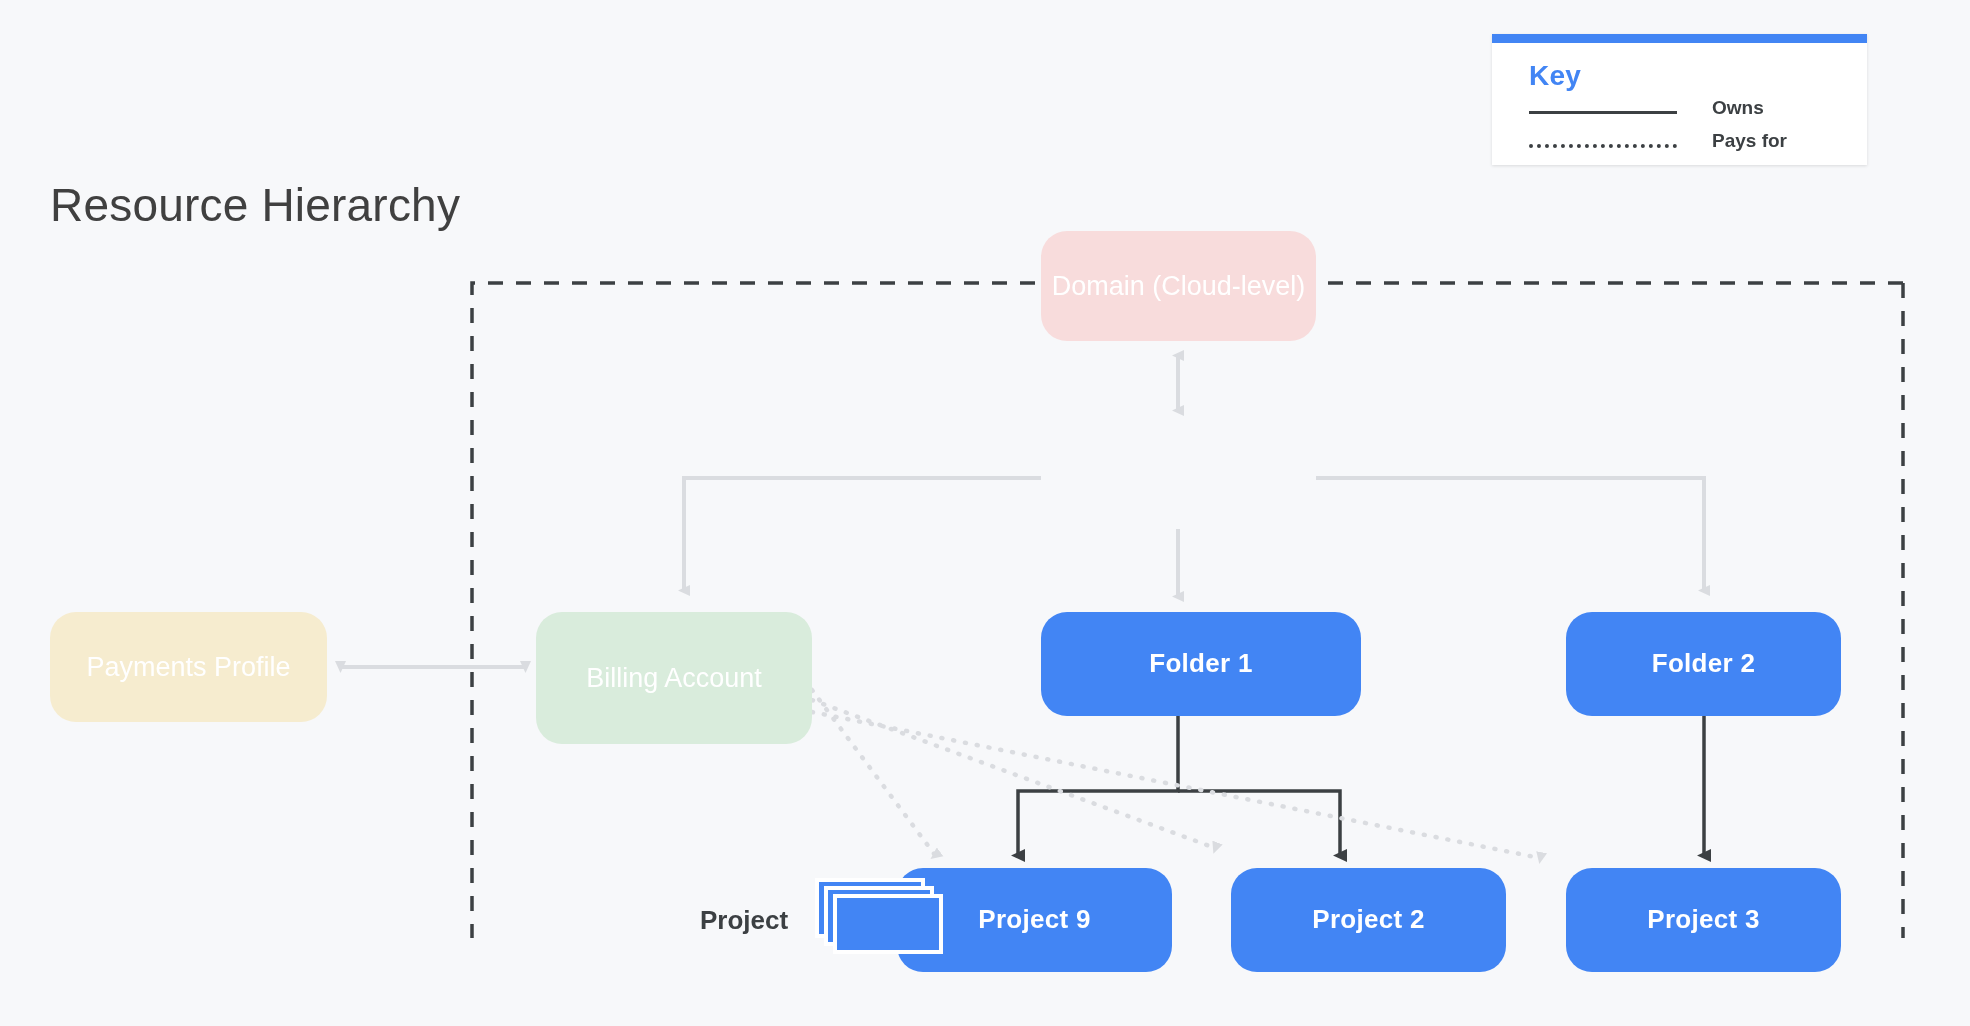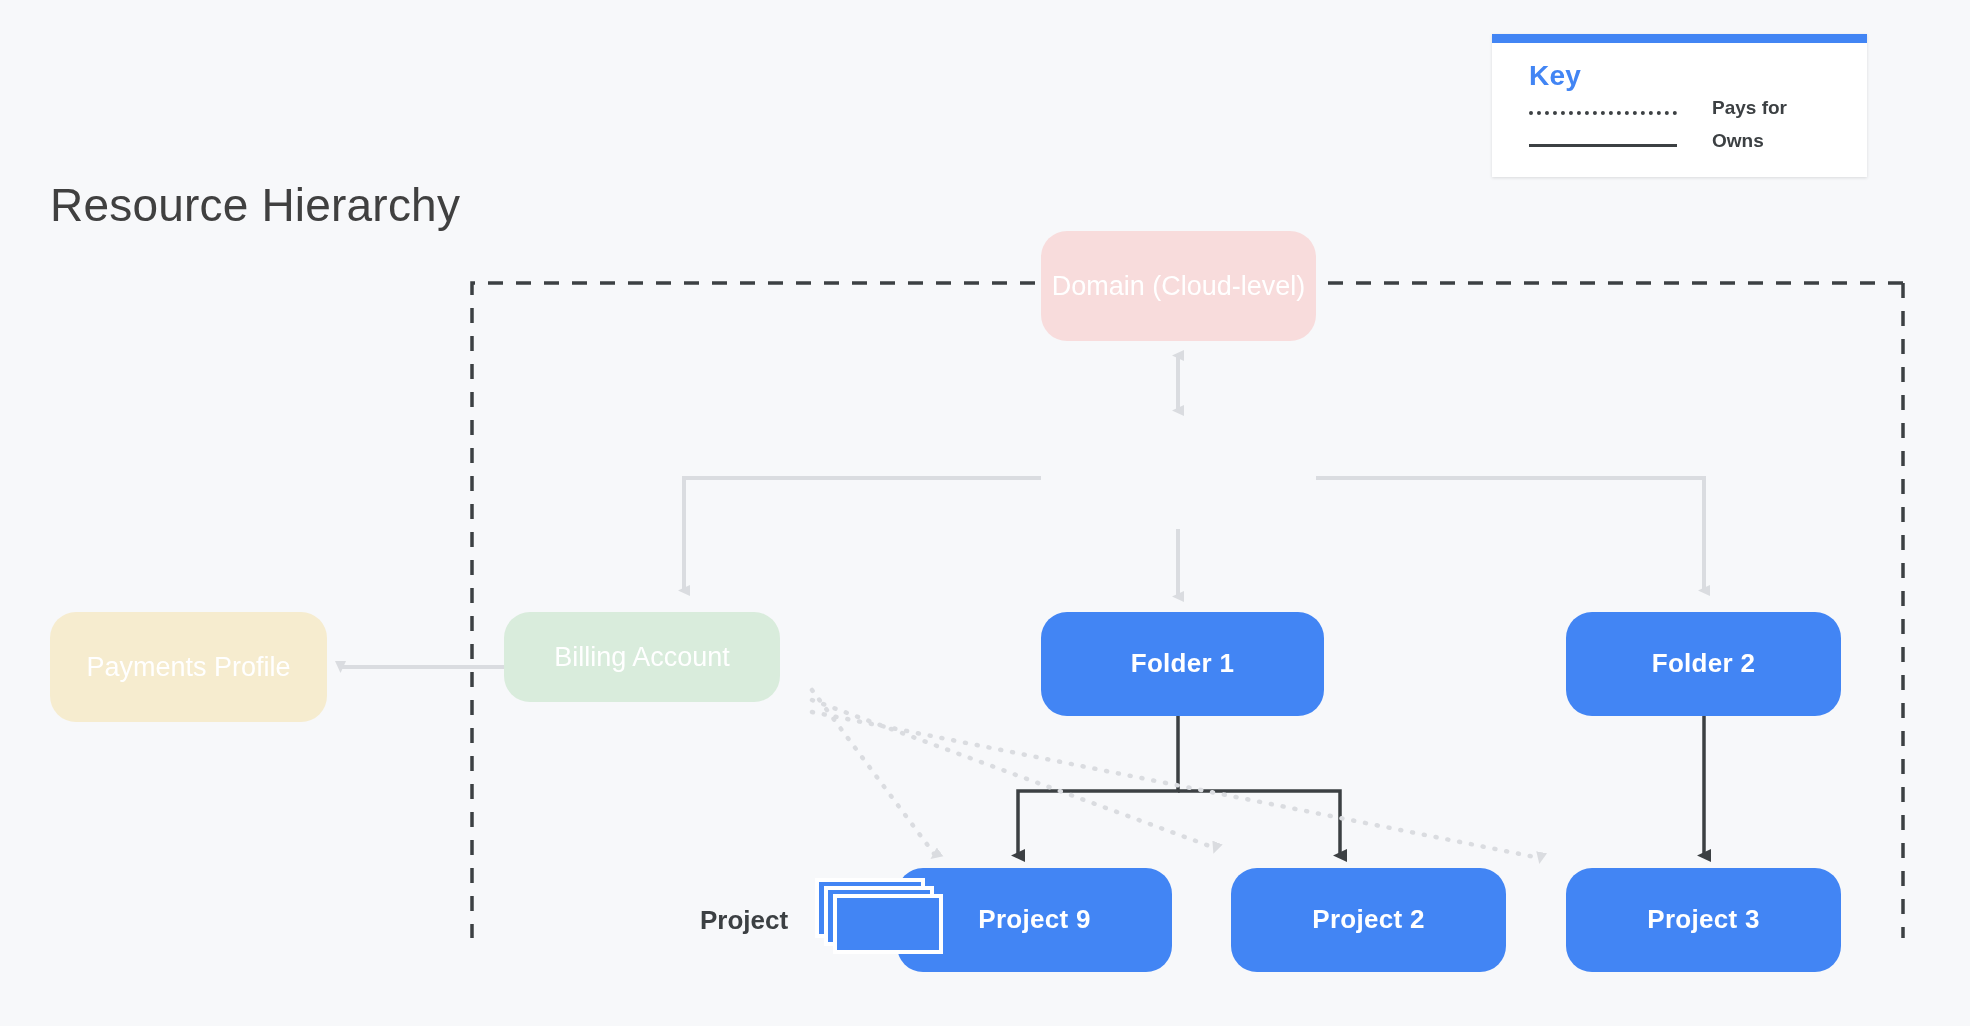--- a/index.html
+++ b/index.html
@@ -92,21 +92,20 @@
   }
   
   .key-box {
     position: absolute;
     left: 1492px;
     top: 34px;
     width: 375px;
     background: #ffffff;
     box-shadow: 0 1px 3px rgba(0,0,0,0.12);
     box-sizing: border-box;
-    padding-bottom: 12px;
   }
   .key-bar {
     height: 9px;
     background: #4285f4;
     width: 100%;
   }
   .key-title {
     margin: 17px 0 0 37px;
     font-size: 28px;
     font-weight: 700;
@@ -192,25 +191,25 @@
 
   <div class="node node-pink" style="left:1041px; top:231px; width:275px; height:110px;">
     <span>Domain (Cloud-level)</span>
   </div>
 
 
   <div class="node node-cream" style="left:50px; top:612px; width:277px; height:110px;">
     <span>Payments Profile</span>
   </div>
 
-  <div class="node node-green" style="left:504px; top:612px; width:276px; height:90px;">
+  <div class="node node-green" style="left:536px; top:612px; width:276px; height:132px;">
     <span>Billing Account</span>
   </div>
 
-  <div class="node node-blue" style="left:1041px; top:612px; width:283px; height:104px;">
+  <div class="node node-blue" style="left:1041px; top:612px; width:320px; height:104px;">
     <span>Folder 1</span>
   </div>
 
   <div class="node node-blue" style="left:1566px; top:612px; width:275px; height:104px;">
     <span>Folder 2</span>
   </div>
 
   <div class="node node-blue" style="left:897px; top:868px; width:275px; height:104px;">
     <span>Project 9</span>
   </div>
@@ -228,32 +227,32 @@
   <div class="label-stack" style="left:815px; top:878px; width:130px; height:75px;">
     <div class="label-card" style="left:0px;  top:0px;  width:110px; height:60px;"></div>
     <div class="label-card" style="left:9px;  top:8px;  width:110px; height:60px;"></div>
     <div class="label-card" style="left:18px; top:16px; width:110px; height:60px;"></div>
   </div>
 
   <div class="key-box">
     <div class="key-bar"></div>
     <div class="key-title">Key</div>
     <div class="key-rows">
+
+      <div class="key-row">
+        <span class="key-sample">
+            <i class="ks-solid"></i>
+          </span>
+        <span class="key-label">Owns</span>
+      </div>
 
       <div class="key-row">
         <span class="key-sample">
             <i class="ks-dotted"></i>
           </span>
         <span class="key-label">Pays for</span>
       </div>
 
-      <div class="key-row">
-        <span class="key-sample">
-            <i class="ks-solid"></i>
-          </span>
-        <span class="key-label">Owns</span>
-      </div>
-
 
     </div>
   </div>
 
 </div>
 
 </body></html>

